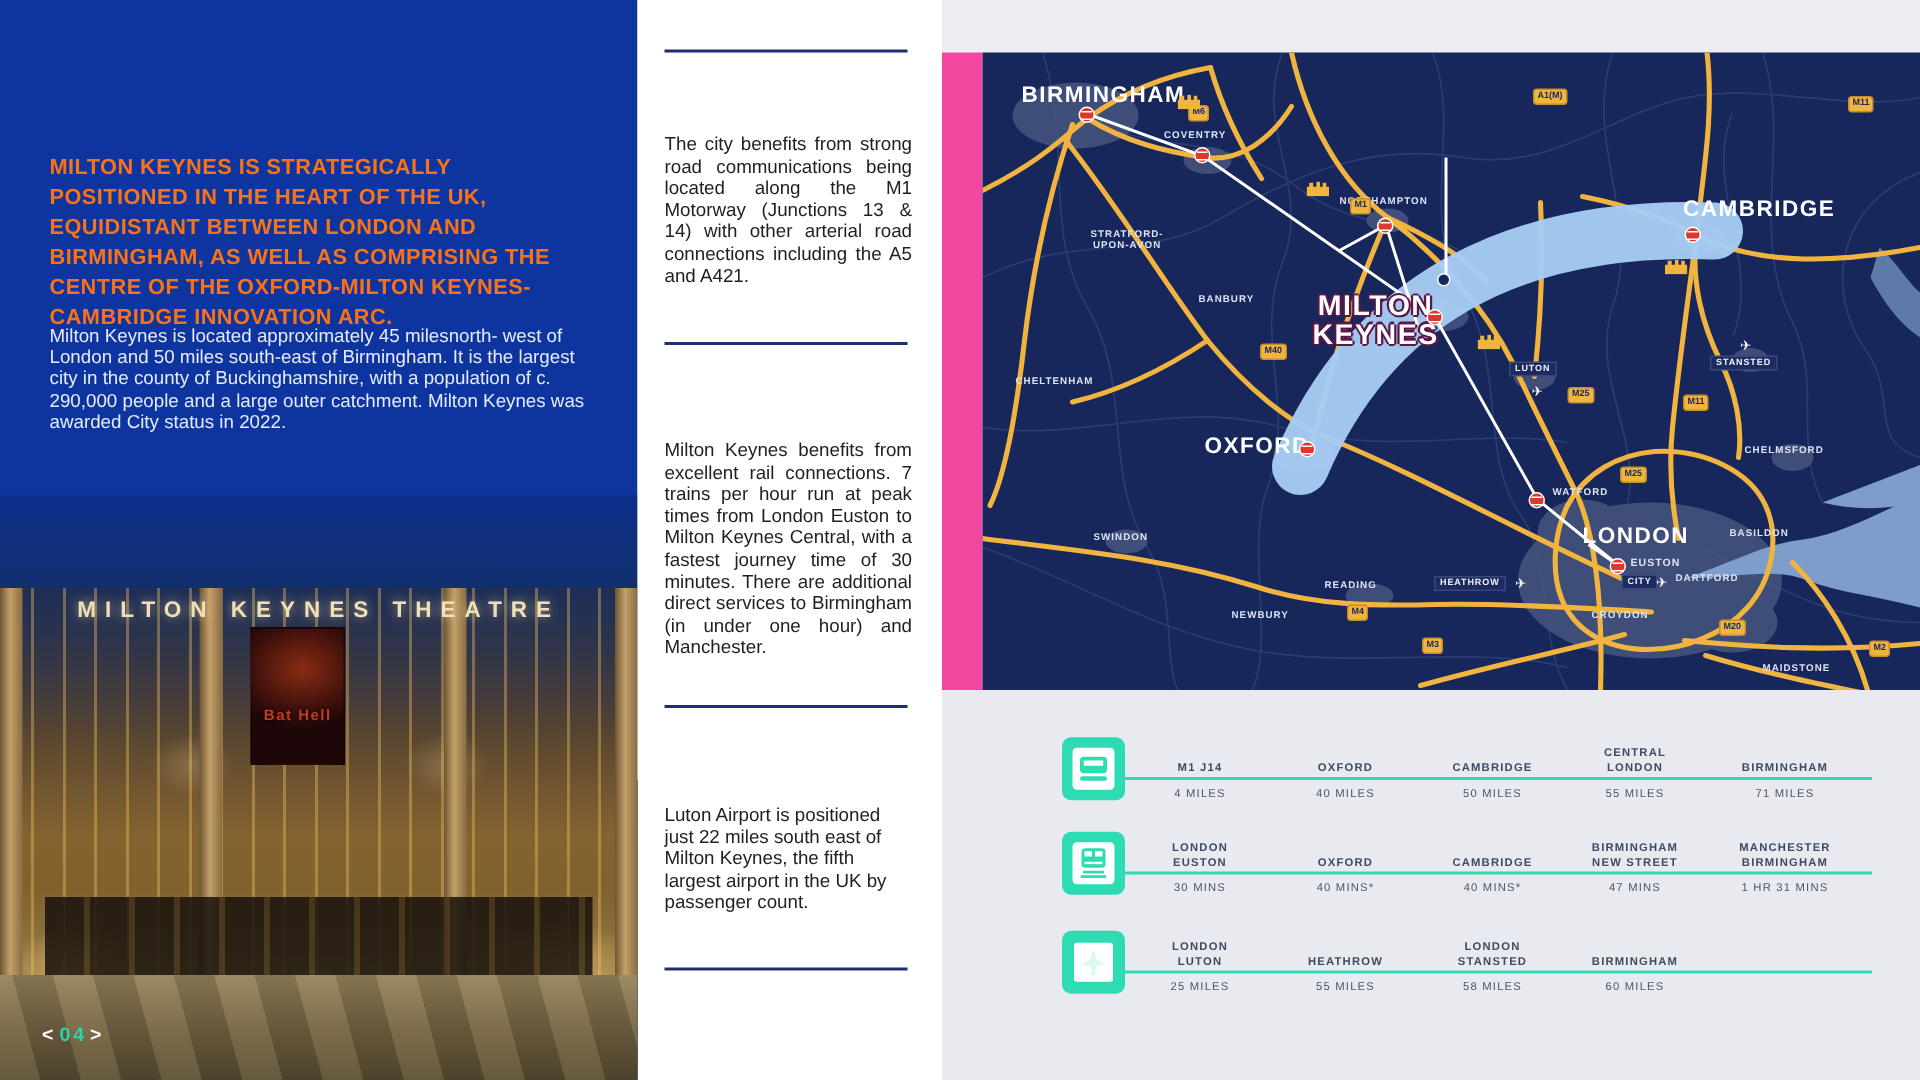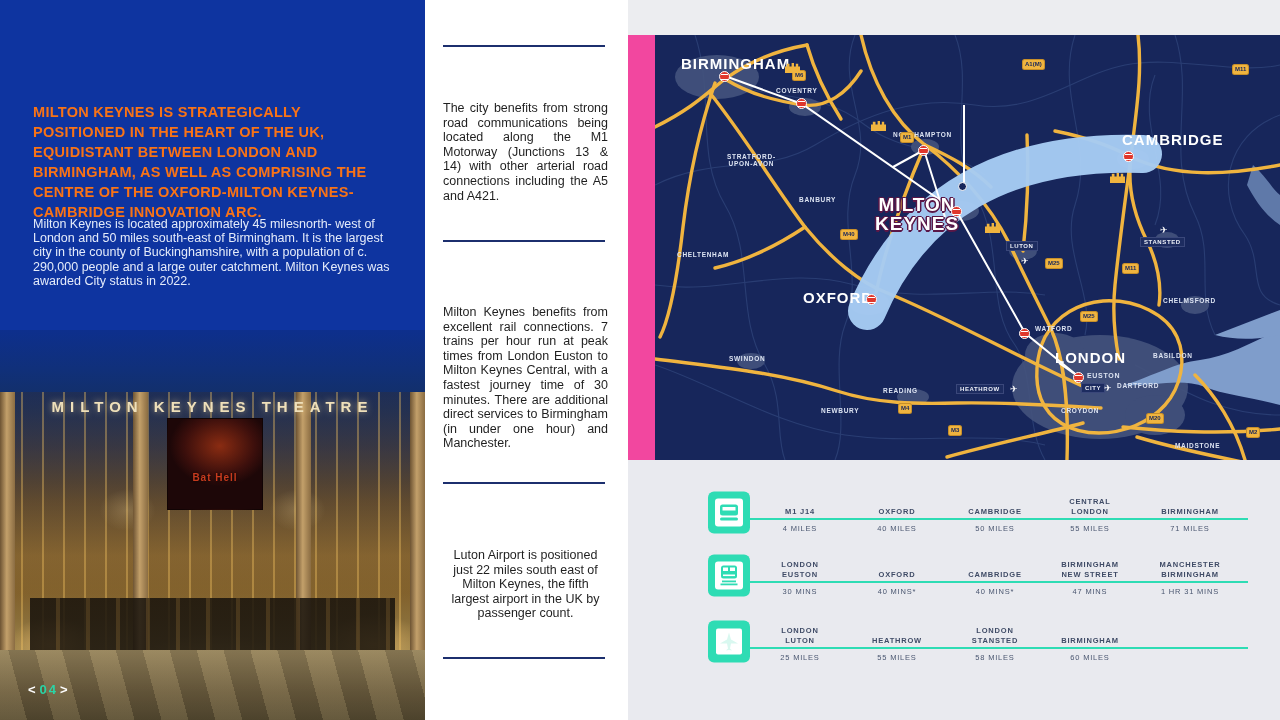--- a/index.html
+++ b/index.html
@@ -20,36 +20,36 @@
       linear-gradient(180deg, rgba(40,45,70,.55) 0%, rgba(120,85,35,.35) 35%, rgba(222,160,62,.42) 78%, rgba(250,210,120,.55) 100%); }
   .glow { position:absolute; left:0; top:60px; width:100%; height:300px;
     background:
       radial-gradient(60px 40px at 12% 85%, rgba(255,200,110,.55), transparent 70%),
       radial-gradient(70px 45px at 88% 85%, rgba(255,200,110,.5), transparent 70%),
       radial-gradient(120px 60px at 50% 95%, rgba(255,215,140,.45), transparent 70%),
       radial-gradient(40px 30px at 30% 40%, rgba(255,225,160,.22), transparent 70%),
       radial-gradient(40px 30px at 70% 40%, rgba(255,225,160,.22), transparent 70%); }
   .pillar { position:absolute; top:62px; height:265px; width:15px; background:linear-gradient(90deg,#6e5433,#c3a06a 45%,#8a6c42); }
   .theatre-sign { position:absolute; left:0; top:68px; width:100%; text-align:center; color:#efe0ba; font-size:15px; font-weight:bold; letter-spacing:6px; text-shadow:0 0 7px rgba(255,220,150,.7); white-space:nowrap; }
-  .poster { position:absolute; left:167px; top:88px; width:96px; height:92px; background:radial-gradient(50px 40px at 55% 30%, #8a2c12, #3c0f0c 70%, #1d0708); border:1px solid rgba(0,0,0,.4); }
+  .poster { position:absolute; left:167px; top:88px; width:63px; height:92px; background:radial-gradient(50px 40px at 55% 30%, #8a2c12, #3c0f0c 70%, #1d0708); border:1px solid rgba(0,0,0,.4); }
   .poster-text { position:absolute; left:0; bottom:26px; width:100%; text-align:center; color:#d84020; font-size:10px; font-weight:bold; text-shadow:0 0 3px #000; letter-spacing:1px; opacity:.9; }
   .doors { position:absolute; left:30px; top:268px; width:365px; height:52px; opacity:.85;
     background:repeating-linear-gradient(90deg,#17120c 0 26px, #3d2e18 26px 30px); }
   .pavement { position:absolute; left:0; top:320px; width:100%; height:70px;
     background:
       repeating-linear-gradient(75deg, rgba(220,200,150,.12) 0 26px, rgba(0,0,0,.1) 26px 52px),
       linear-gradient(180deg,#93815a,#6b5c3e 60%,#554a31); }
   .page-nav { position:absolute; left:28px; top:682px; font-size:13px; font-weight:bold; letter-spacing:2px; color:#ffffff; }
   .page-num { color:#2bd4a6; padding:0 2px; }
 
   
-  .mid-col { position:absolute; left:425px; top:12px; width:203px; height:520px; background:#ffffff;padding-left:16px; }
+  .mid-col { position:absolute; left:425px; top:0; width:203px; height:520px; background:#ffffff;padding-left:16px; }
   .rule { position:absolute; left:18px; width:162px; height:1.5px; background:#1c2f6e; }
   .mid-text { position:absolute; left:18px; width:165px; color:#1f1f1f; font-size:12.5px; line-height:14.6px; text-align:justify; }
-  .mid-text.last { text-align:center; }
+  .mid-text.last { text-align:left; }
 
   
   .right-bg-top { position:absolute; left:628px; top:0; width:652px; height:35px; background:#ecedf0; }
   .right-bg-bottom { position:absolute; left:628px; top:460px; width:652px; height:260px; background:#e9eaef; }
   .pink-stripe { position:absolute; left:628px; top:35px; width:27px; height:425px; background:#f2479f; }
 
   
   .map { position:absolute; left:655px; top:35px; width:625px; height:425px; background:#17265b; overflow:hidden; }
   .map svg { position:absolute; left:0; top:0; }
   .ml-big { position:absolute; color:#fff; font-weight:bold; font-size:15px; letter-spacing:1px; white-space:nowrap; }

